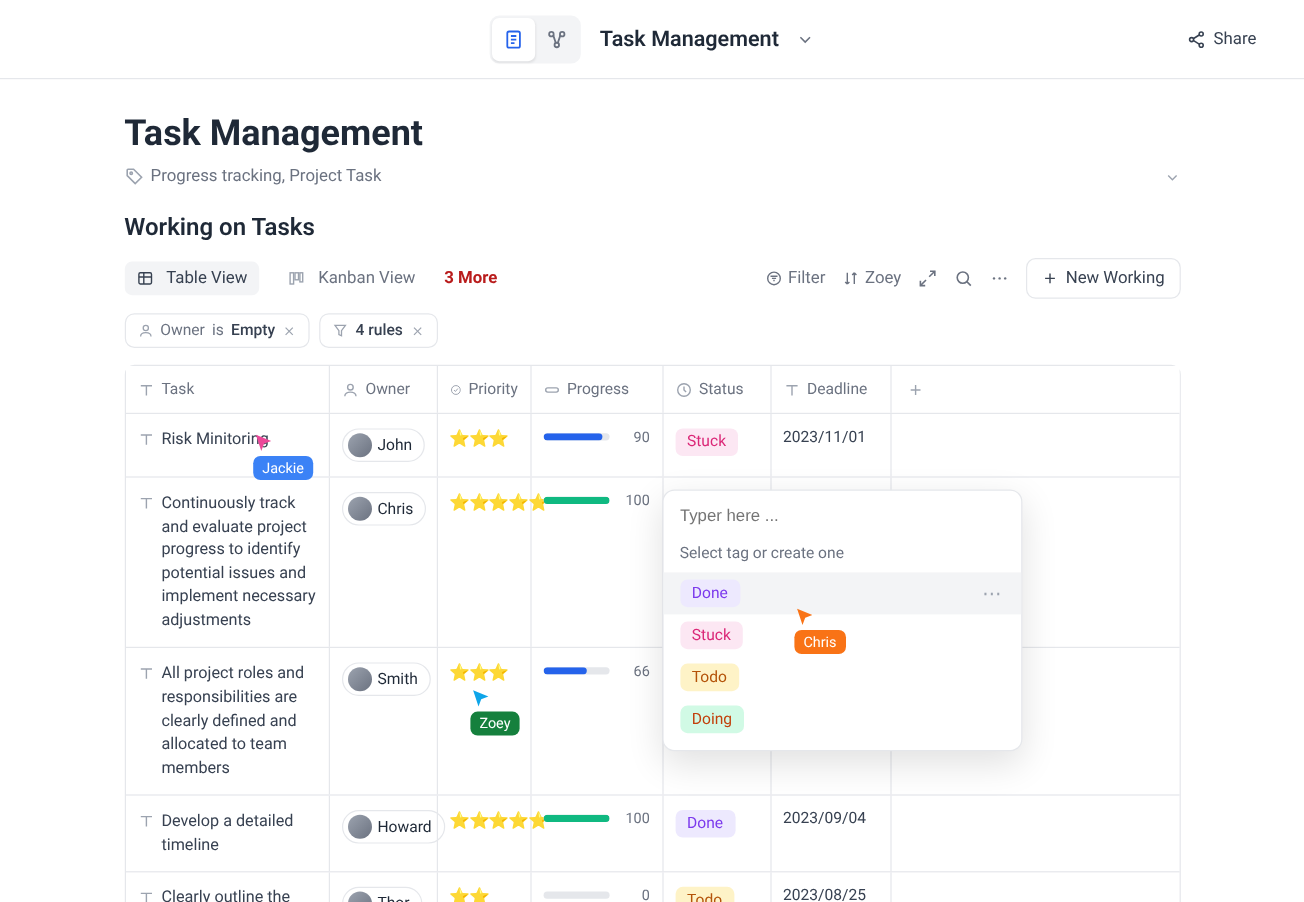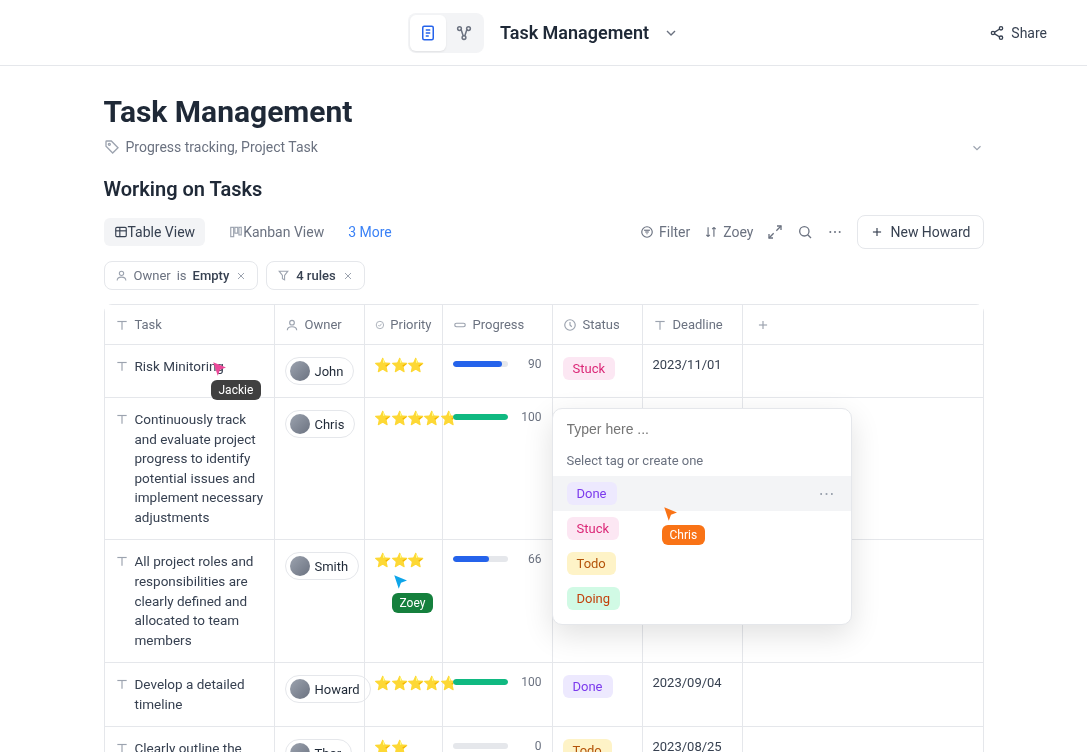--- a/index.html
+++ b/index.html
@@ -17,23 +17,23 @@
 
 
 .main { max-width: 880px; margin: 0 auto; padding: 28px 0 40px; position: relative; }
 .page-title { font-size: 30px; font-weight: 700; margin-bottom: 10px; }
 .tags-row { display: flex; align-items: flex-end; gap: 6px; color: #6b7280; font-size: 14px; margin-bottom: 22px; }
 .tags-row .chev { margin-left: auto; cursor: pointer; }
 .section-title { font-size: 20px; font-weight: 600; margin-bottom: 14px; }
 
 
 .toolbar { display: flex; align-items: center; gap: 14px; margin-bottom: 12px; }
-.view-tab { display: flex; align-items: center; gap: 0; padding: 6px 10px; border-radius: 6px; cursor: pointer; color: #6b7280; }
+.view-tab { display: flex; align-items: center; gap: 11px; padding: 6px 10px; border-radius: 6px; cursor: pointer; color: #6b7280; }
 .view-tab.active { background: #f3f4f6; color: #374151; }
-.more-views { color: #3b82f6; cursor: pointer; }
+.more-views { color: #b91c1c; cursor: pointer; font-weight: bold; }
 .toolbar-spacer { flex: 1; }
 .tool-btn { display: flex; align-items: center; gap: 5px; color: #6b7280; cursor: pointer; }
 .new-record { border: 1px solid #e5e7eb; border-radius: 8px; padding: 8px 12px; display: flex; align-items: center; gap: 6px; cursor: pointer; color: #374151; }
 
 
 .filter-row { display: flex; gap: 8px; margin-bottom: 14px; }
 .filter-chip { border: 1px solid #e5e7eb; border-radius: 8px; padding: 6px 10px; display: flex; align-items: center; gap: 6px; font-size: 13px; color: #6b7280; }
 .filter-chip .strong { color: #374151; font-weight: 500; }
 .close-x { cursor: pointer; color: #9ca3af; }
 
@@ -195,21 +195,21 @@
           <circle cx="5" cy="12" r="1.5"></circle>
           <circle cx="12" cy="12" r="1.5"></circle>
           <circle cx="19" cy="12" r="1.5"></circle>
         </svg>
     </div>
     <div class="new-record">
       <svg width="14" height="14" viewBox="0 0 24 24" fill="none" stroke="#374151" stroke-width="2">
           <line x1="12" y1="5" x2="12" y2="19"></line>
           <line x1="5" y1="12" x2="19" y2="12"></line>
         </svg>
-      <span>New Howard</span>
+      <span>New Working</span>
     </div>
   </div>
 
   <div class="filter-row">
     <div class="filter-chip">
       <svg width="13" height="13" viewBox="0 0 24 24" fill="none" stroke="#9ca3af" stroke-width="2">
           <circle cx="12" cy="8" r="4"></circle>
           <path d="M4 21c0-4 4-6 8-6s8 2 8 6"></path>
         </svg>
       <span>Owner</span>
@@ -474,21 +474,21 @@
 
   </div>
       </div>
     <div style="height:8px"></div>
   </div>
 
   <div class="cursor-badge" style="top:294px; left:107px;">
     <svg width="18" height="18" viewBox="0 0 24 24">
         <path d="M3 3l6 18 3-8 8-3z" fill="#ec4899"></path>
       </svg>
-    <span class="cursor-label" style="background:#404040">Jackie</span>
+    <span class="cursor-label" style="background:#3b82f6">Jackie</span>
   </div>
   <div class="cursor-badge" style="top:507px; left:288px;">
     <svg width="18" height="18" viewBox="0 0 24 24">
         <path d="M3 3l6 18 3-8 8-3z" fill="#0ea5e9"></path>
       </svg>
     <span class="cursor-label" style="background:#15803d">Zoey</span>
   </div>
   <div class="cursor-badge" style="top:439px; left:558px;">
     <svg width="18" height="18" viewBox="0 0 24 24">
         <path d="M3 3l6 18 3-8 8-3z" fill="#f97316"></path>

